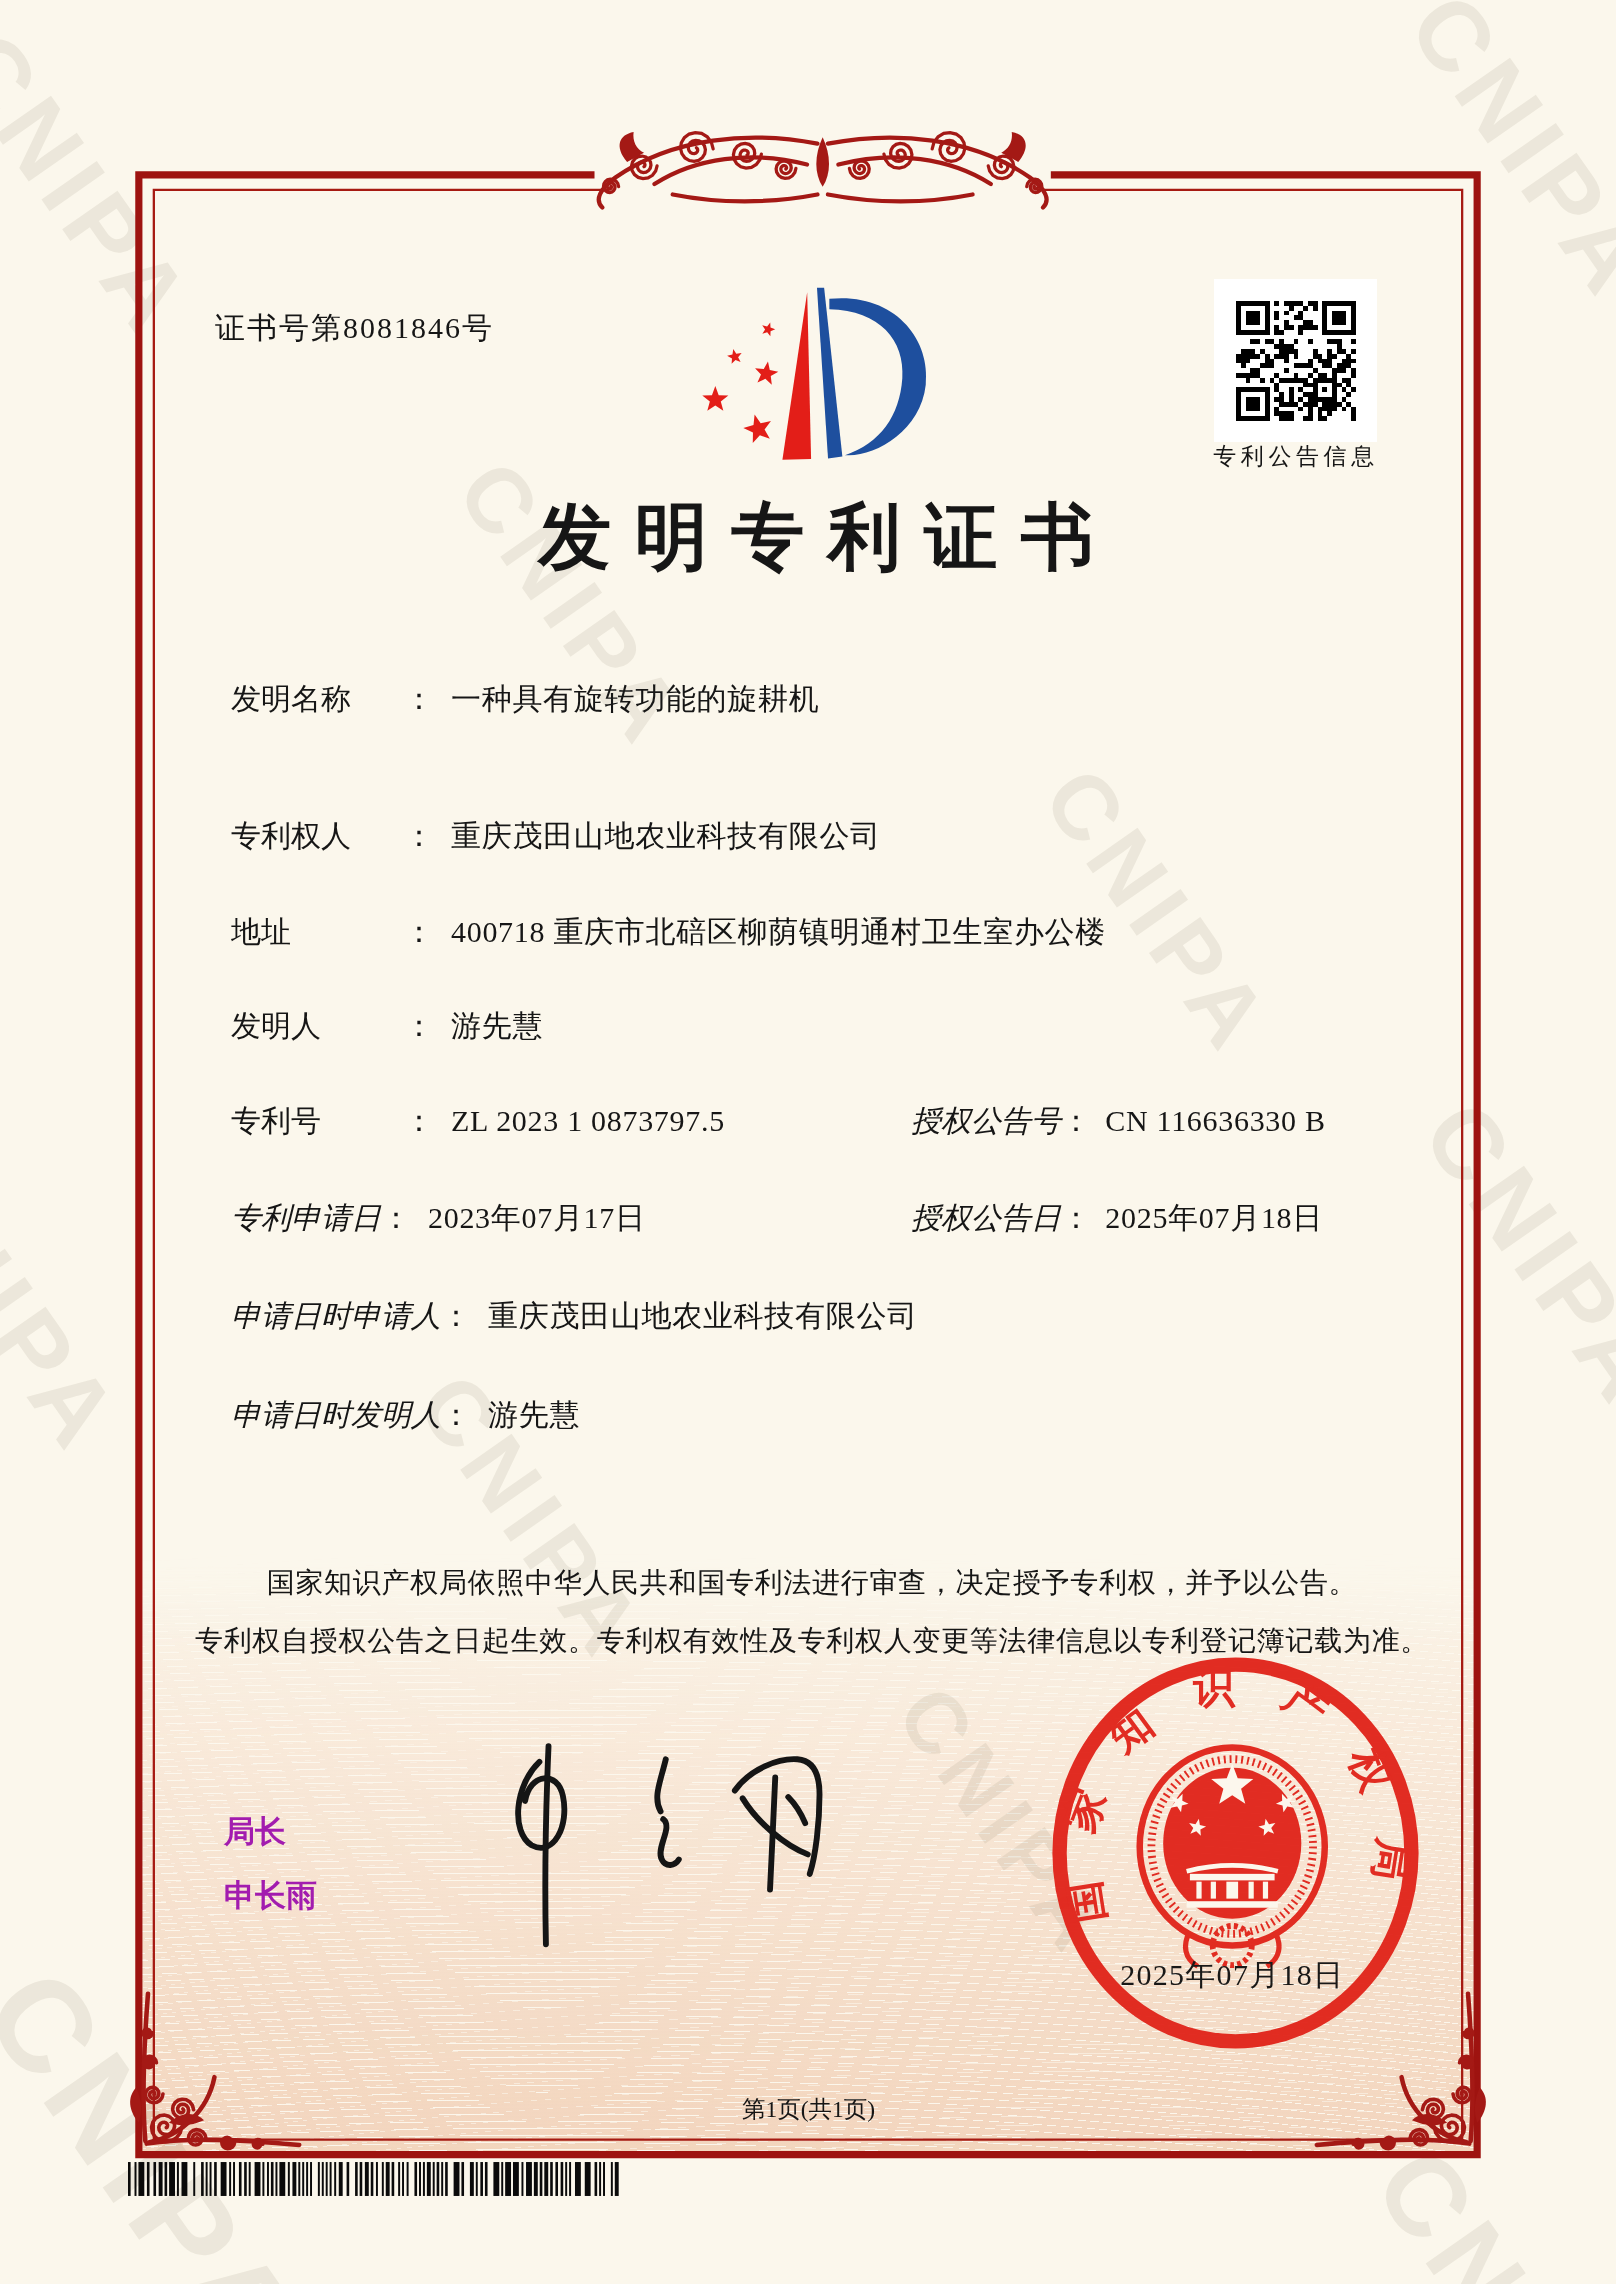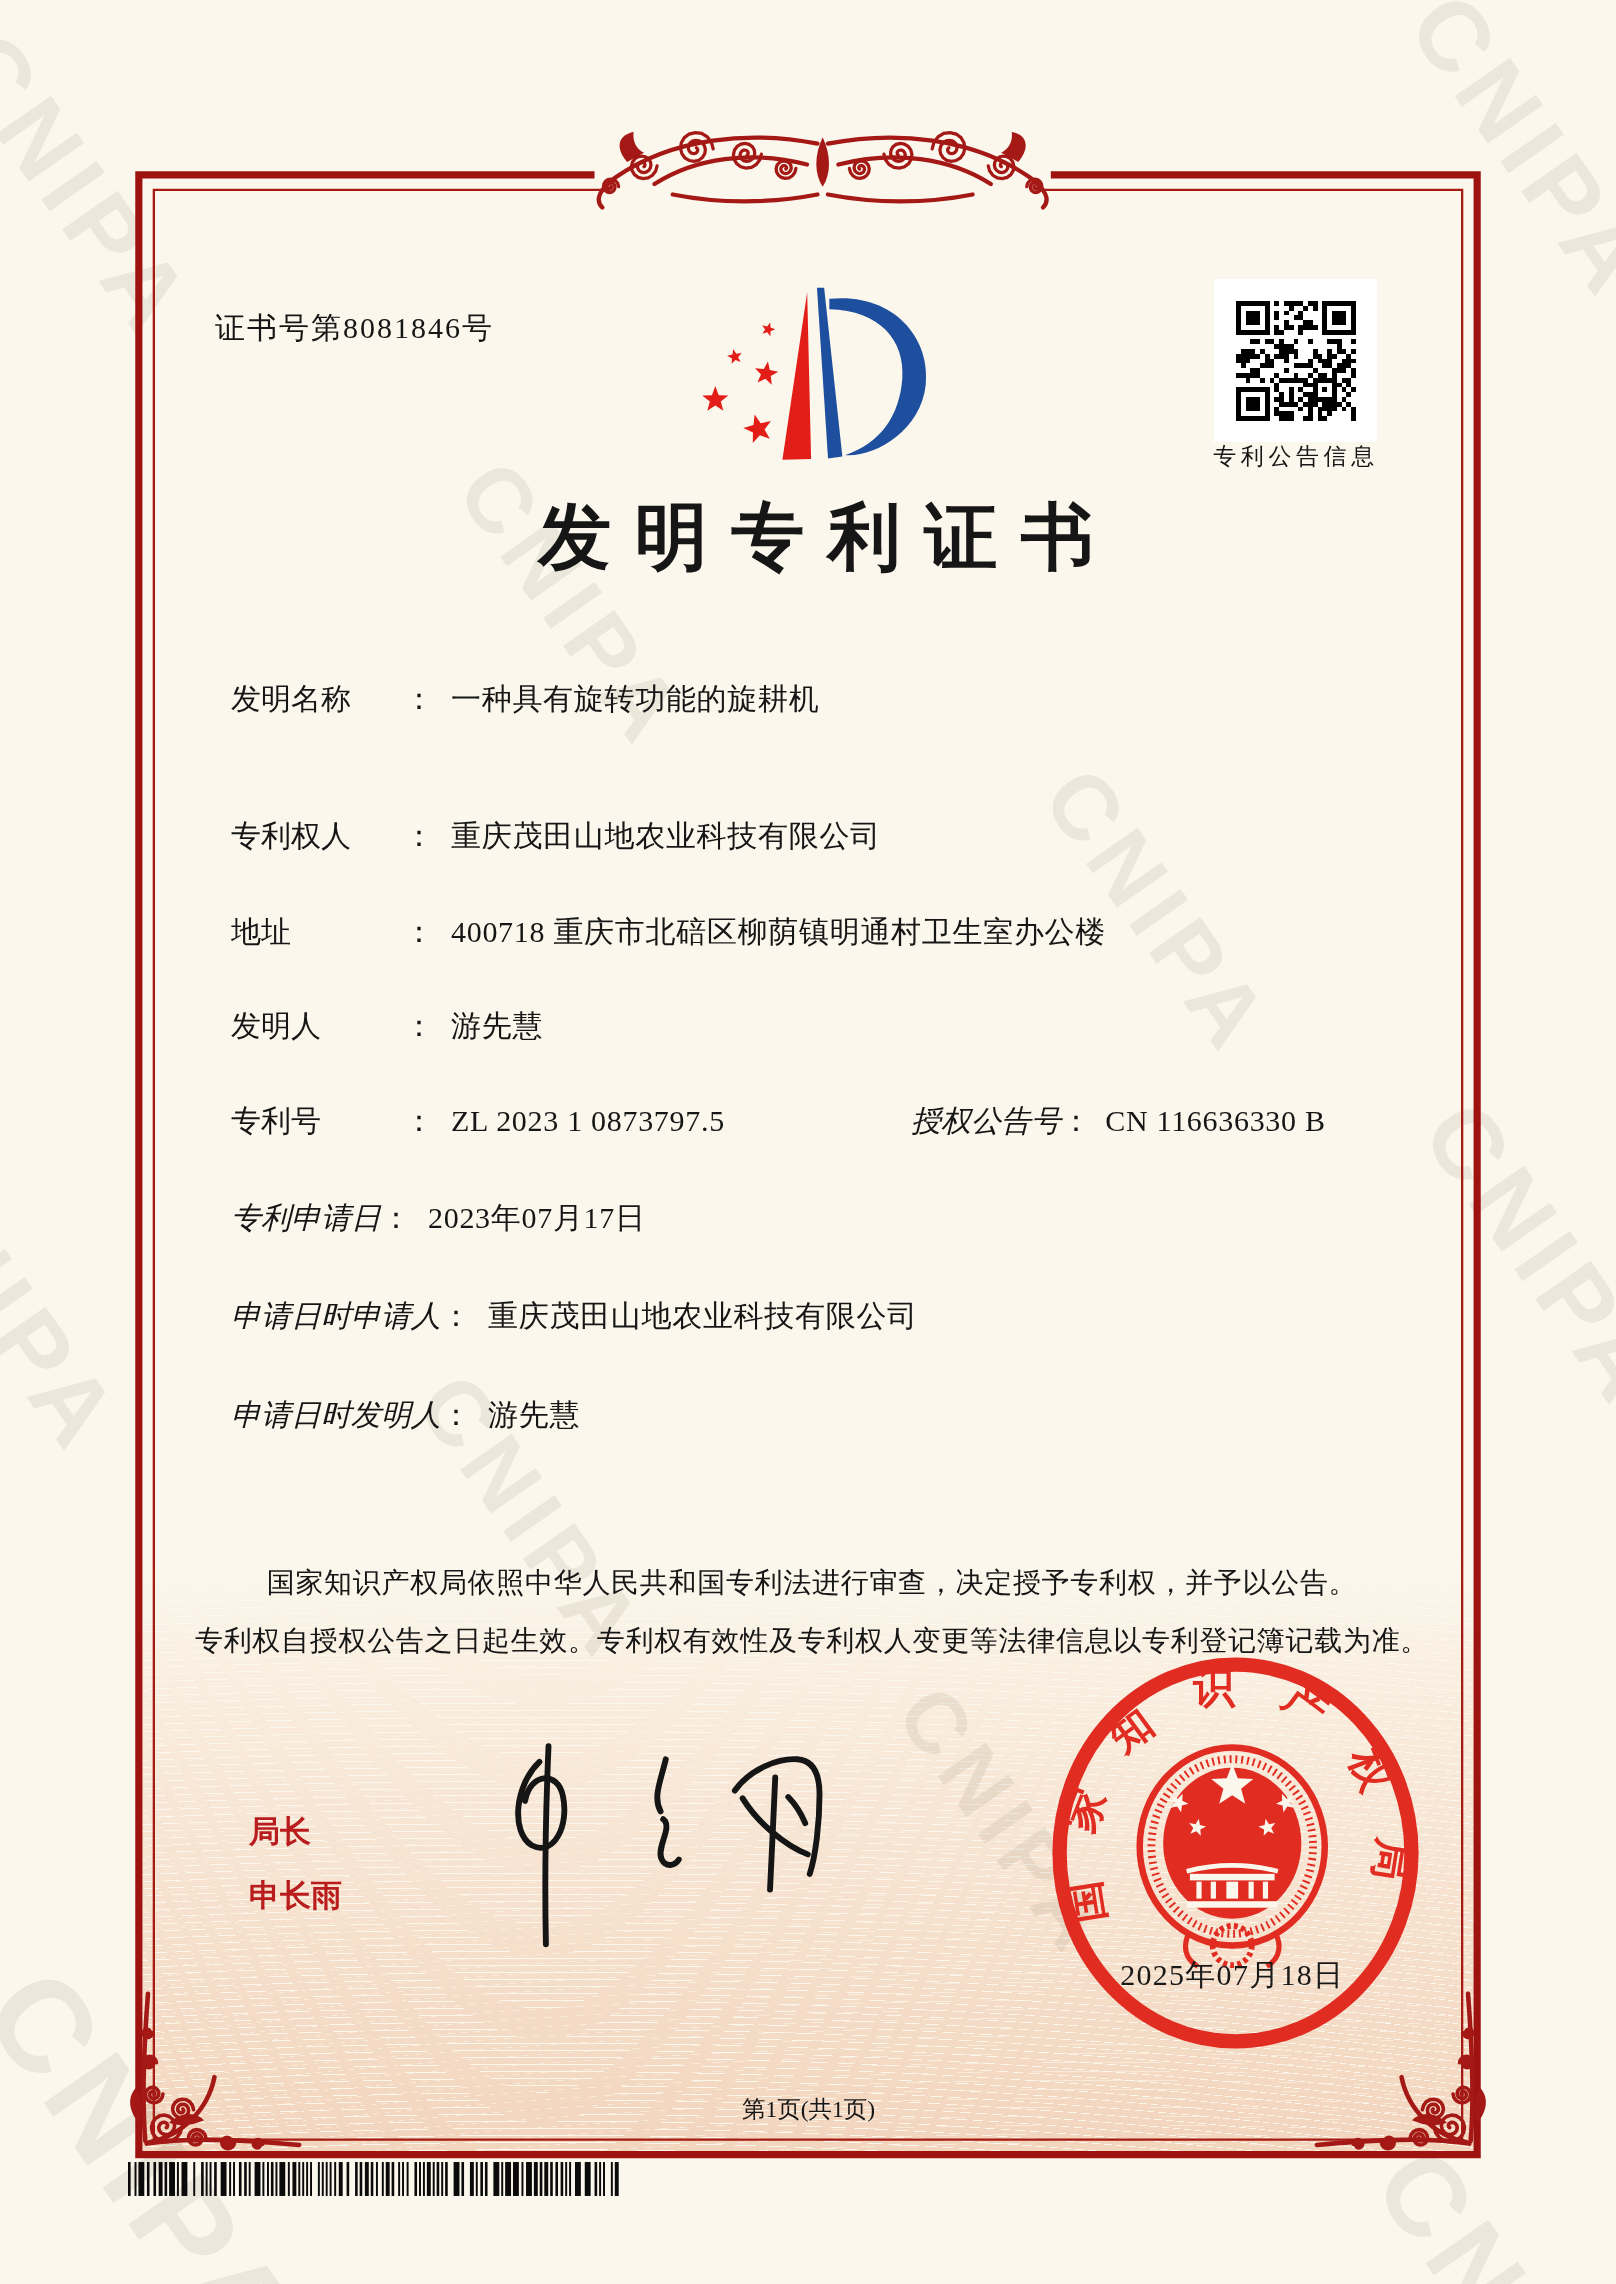--- a/index.html
+++ b/index.html
@@ -42,22 +42,22 @@
   .flabel{ display:inline-flex; justify-content:space-between; width:173px; vertical-align:top; }
   .nlabel{ display:inline;font-style:italic; }
   .colon{ display:inline; }
   .fvalue{ margin-left:17px; letter-spacing:0.7px; }
   .rgroup{ position:absolute; left:680px; top:0; white-space:nowrap; }
   .rgroup .fvalue{ margin-left:14.3px; }
   
   .statement{ position:absolute; left:163px; width:1298px; text-align:center; font-size:28px;
               letter-spacing:0.7px; }
   
-  .officer{ position:absolute; left:249px; font-family:"Liberation Sans","DejaVu Sans",sans-serif;
-            font-weight:bold; font-size:31px; color:#b91c1c; }
+  .officer{ position:absolute; left:224px; font-family:"Liberation Sans","DejaVu Sans",sans-serif;
+            font-weight:bold; font-size:31px; color:#a21caf; }
   .signature{ position:absolute; left:482px; top:1728px; }
   
   .seal{ position:absolute; left:1040px; top:1651px; opacity:.96; }
   
   .page-info{ position:absolute; left:652px; top:2093px; width:313px; text-align:center; font-size:23.5px;font-family:Liberation Serif, serif; }
   .barcode{ position:absolute; left:128px; top:2162px; }
 </style>
 </head>
 <body>
 
@@ -372,20 +372,21 @@
   </div>
   <div class="row" style="top:1006px">
     <span class="flabel">发明人</span><span class="colon">：</span><span class="fvalue">游先慧</span>
   </div>
   <div class="row" style="top:1101px">
     <span class="flabel">专利号</span><span class="colon">：</span><span class="fvalue">ZL 2023 1 0873797.5</span>
     <span class="rgroup"><span class="nlabel">授权公告号</span><span class="colon">：</span><span class="fvalue">CN 116636330 B</span></span>
   </div>
   <div class="row" style="top:1198px">
     <span class="nlabel">专利申请日</span><span class="colon">：</span><span class="fvalue">2023年07月17日</span>
+    <span class="rgroup"><span class="nlabel">授权公告日</span><span class="colon">：</span><span class="fvalue">2025年07月18日</span></span>
   </div>
   <div class="row" style="top:1395px">
     <span class="nlabel">申请日时发明人</span><span class="colon">：</span><span class="fvalue">游先慧</span>
   </div>
   <div class="row" style="top:1296px">
     <span class="nlabel">申请日时申请人</span><span class="colon">：</span><span class="fvalue">重庆茂田山地农业科技有限公司</span>
   </div>
 
   <div class="statement" style="top:1564px">国家知识产权局依照中华人民共和国专利法进行审查，决定授予专利权，并予以公告。</div>
   <div class="statement" style="top:1622px">专利权自授权公告之日起生效。专利权有效性及专利权人变更等法律信息以专利登记簿记载为准。</div>

